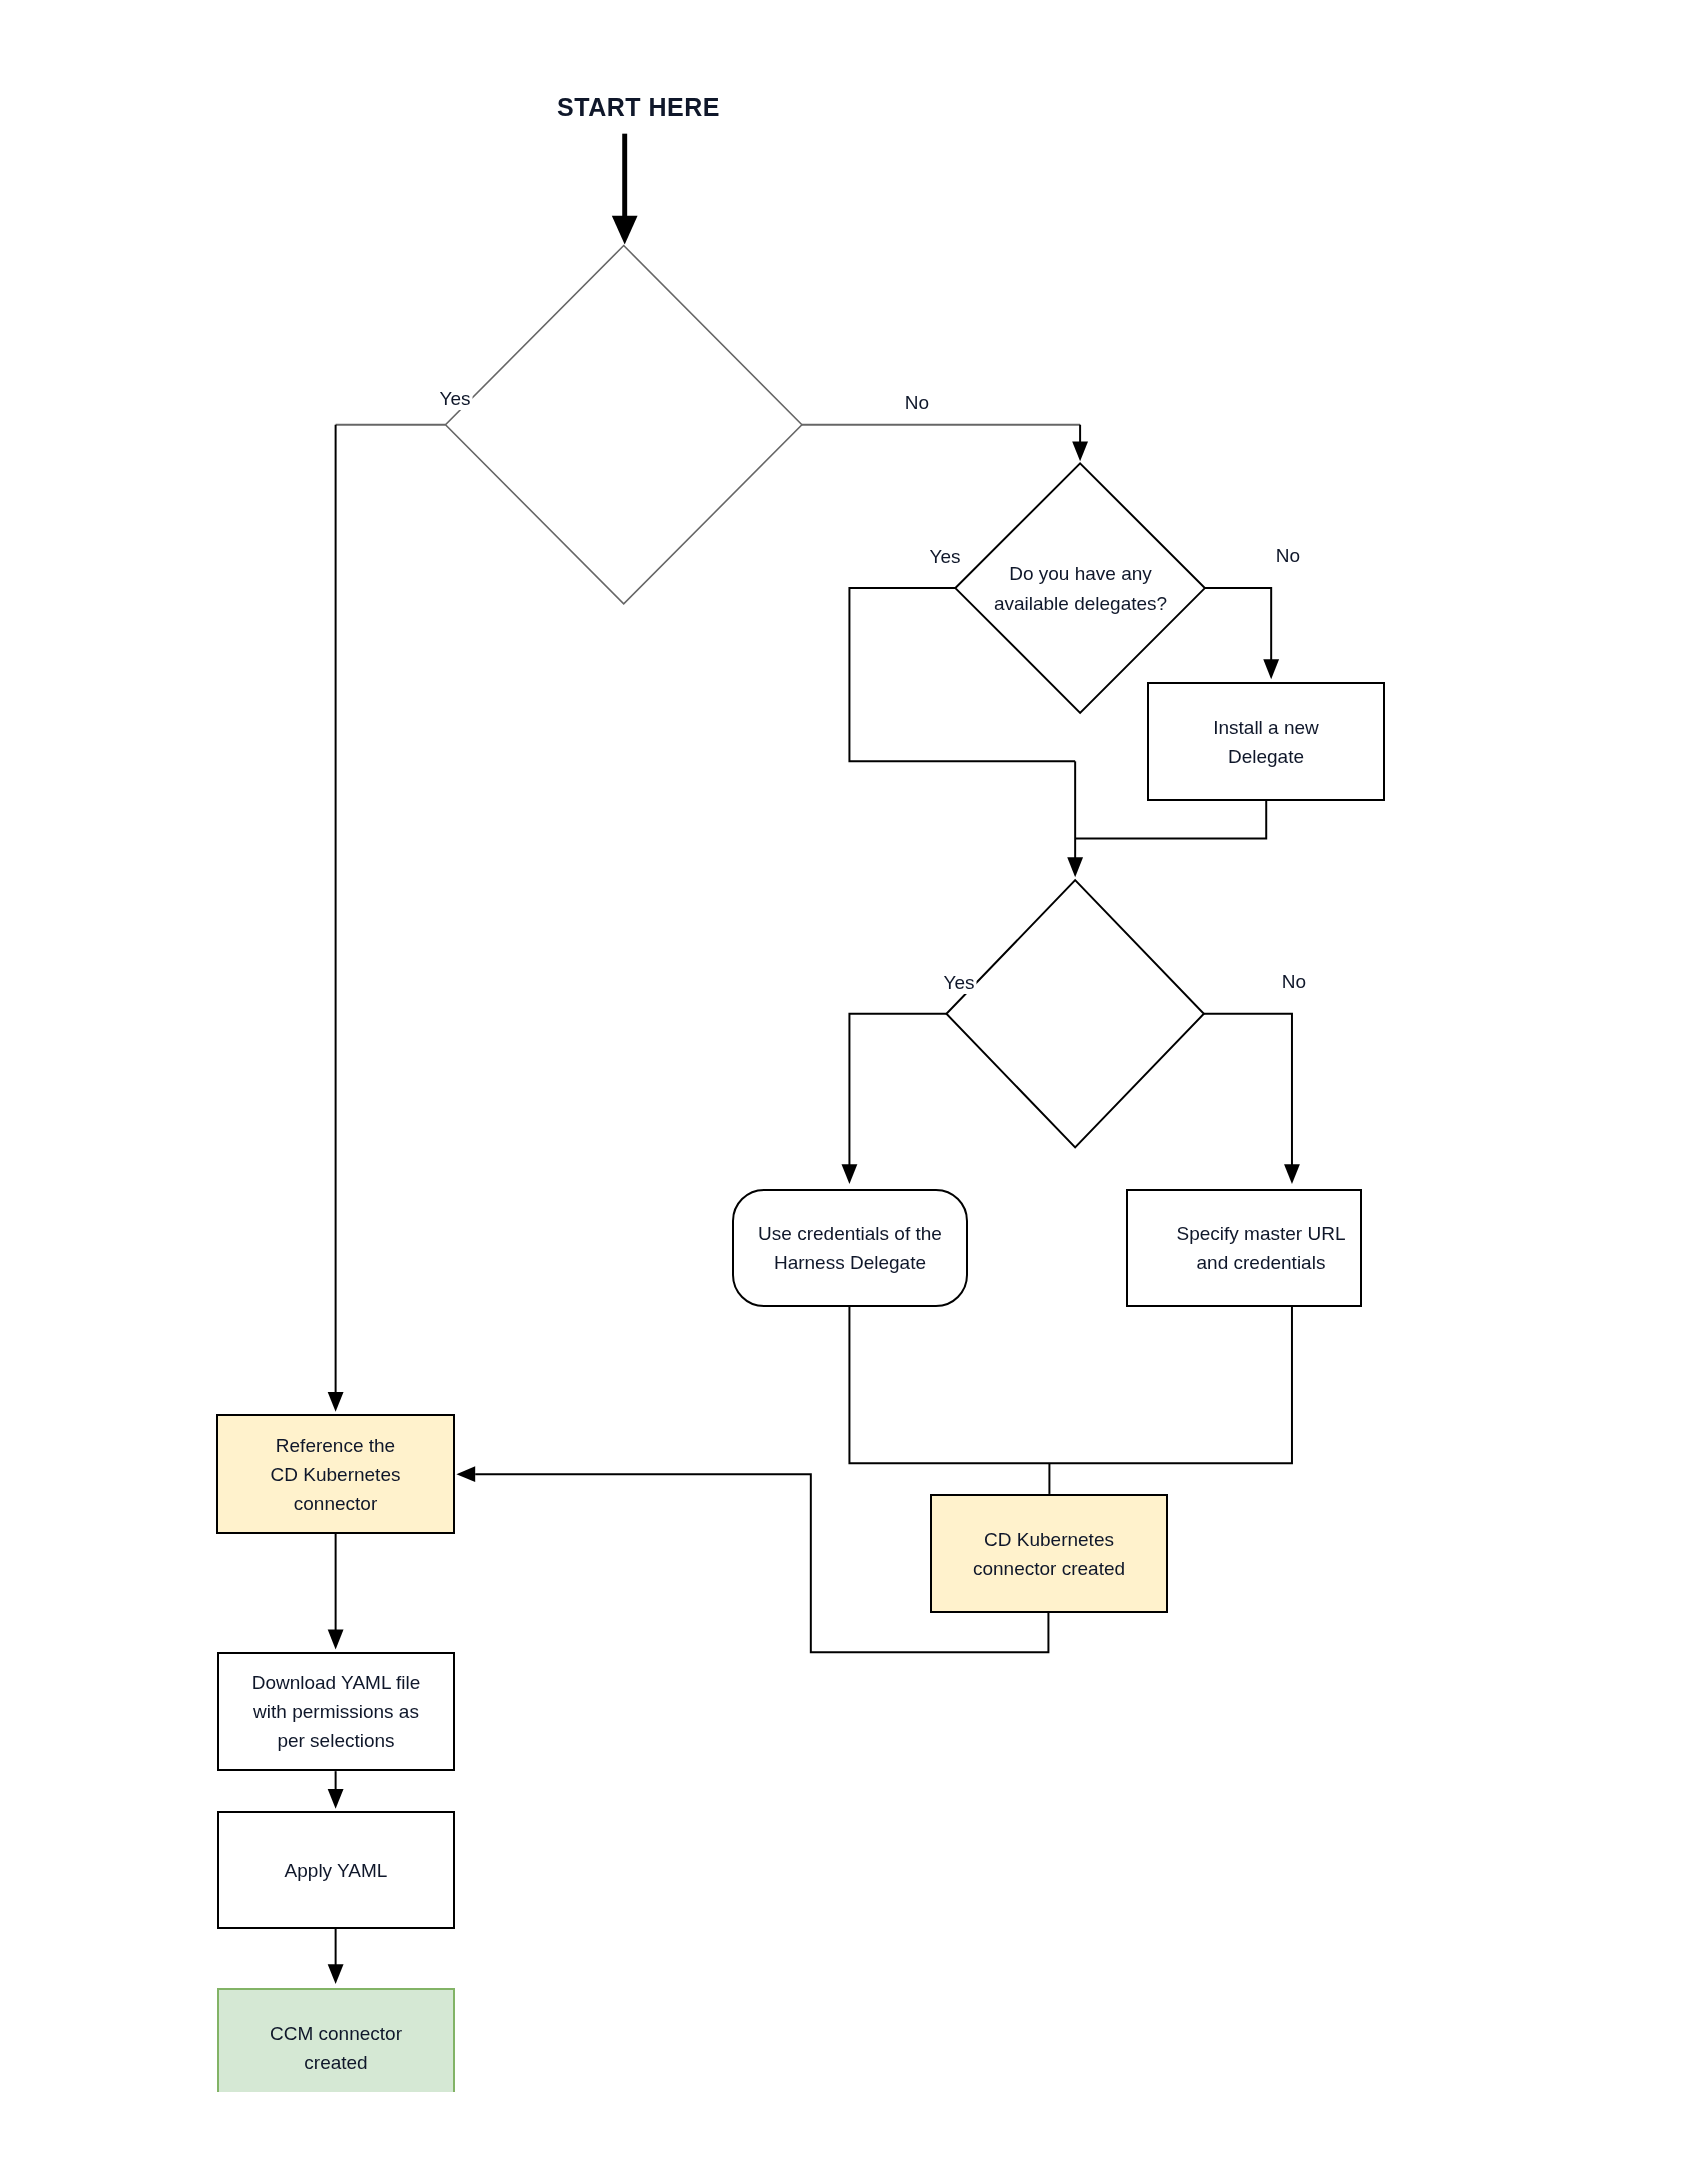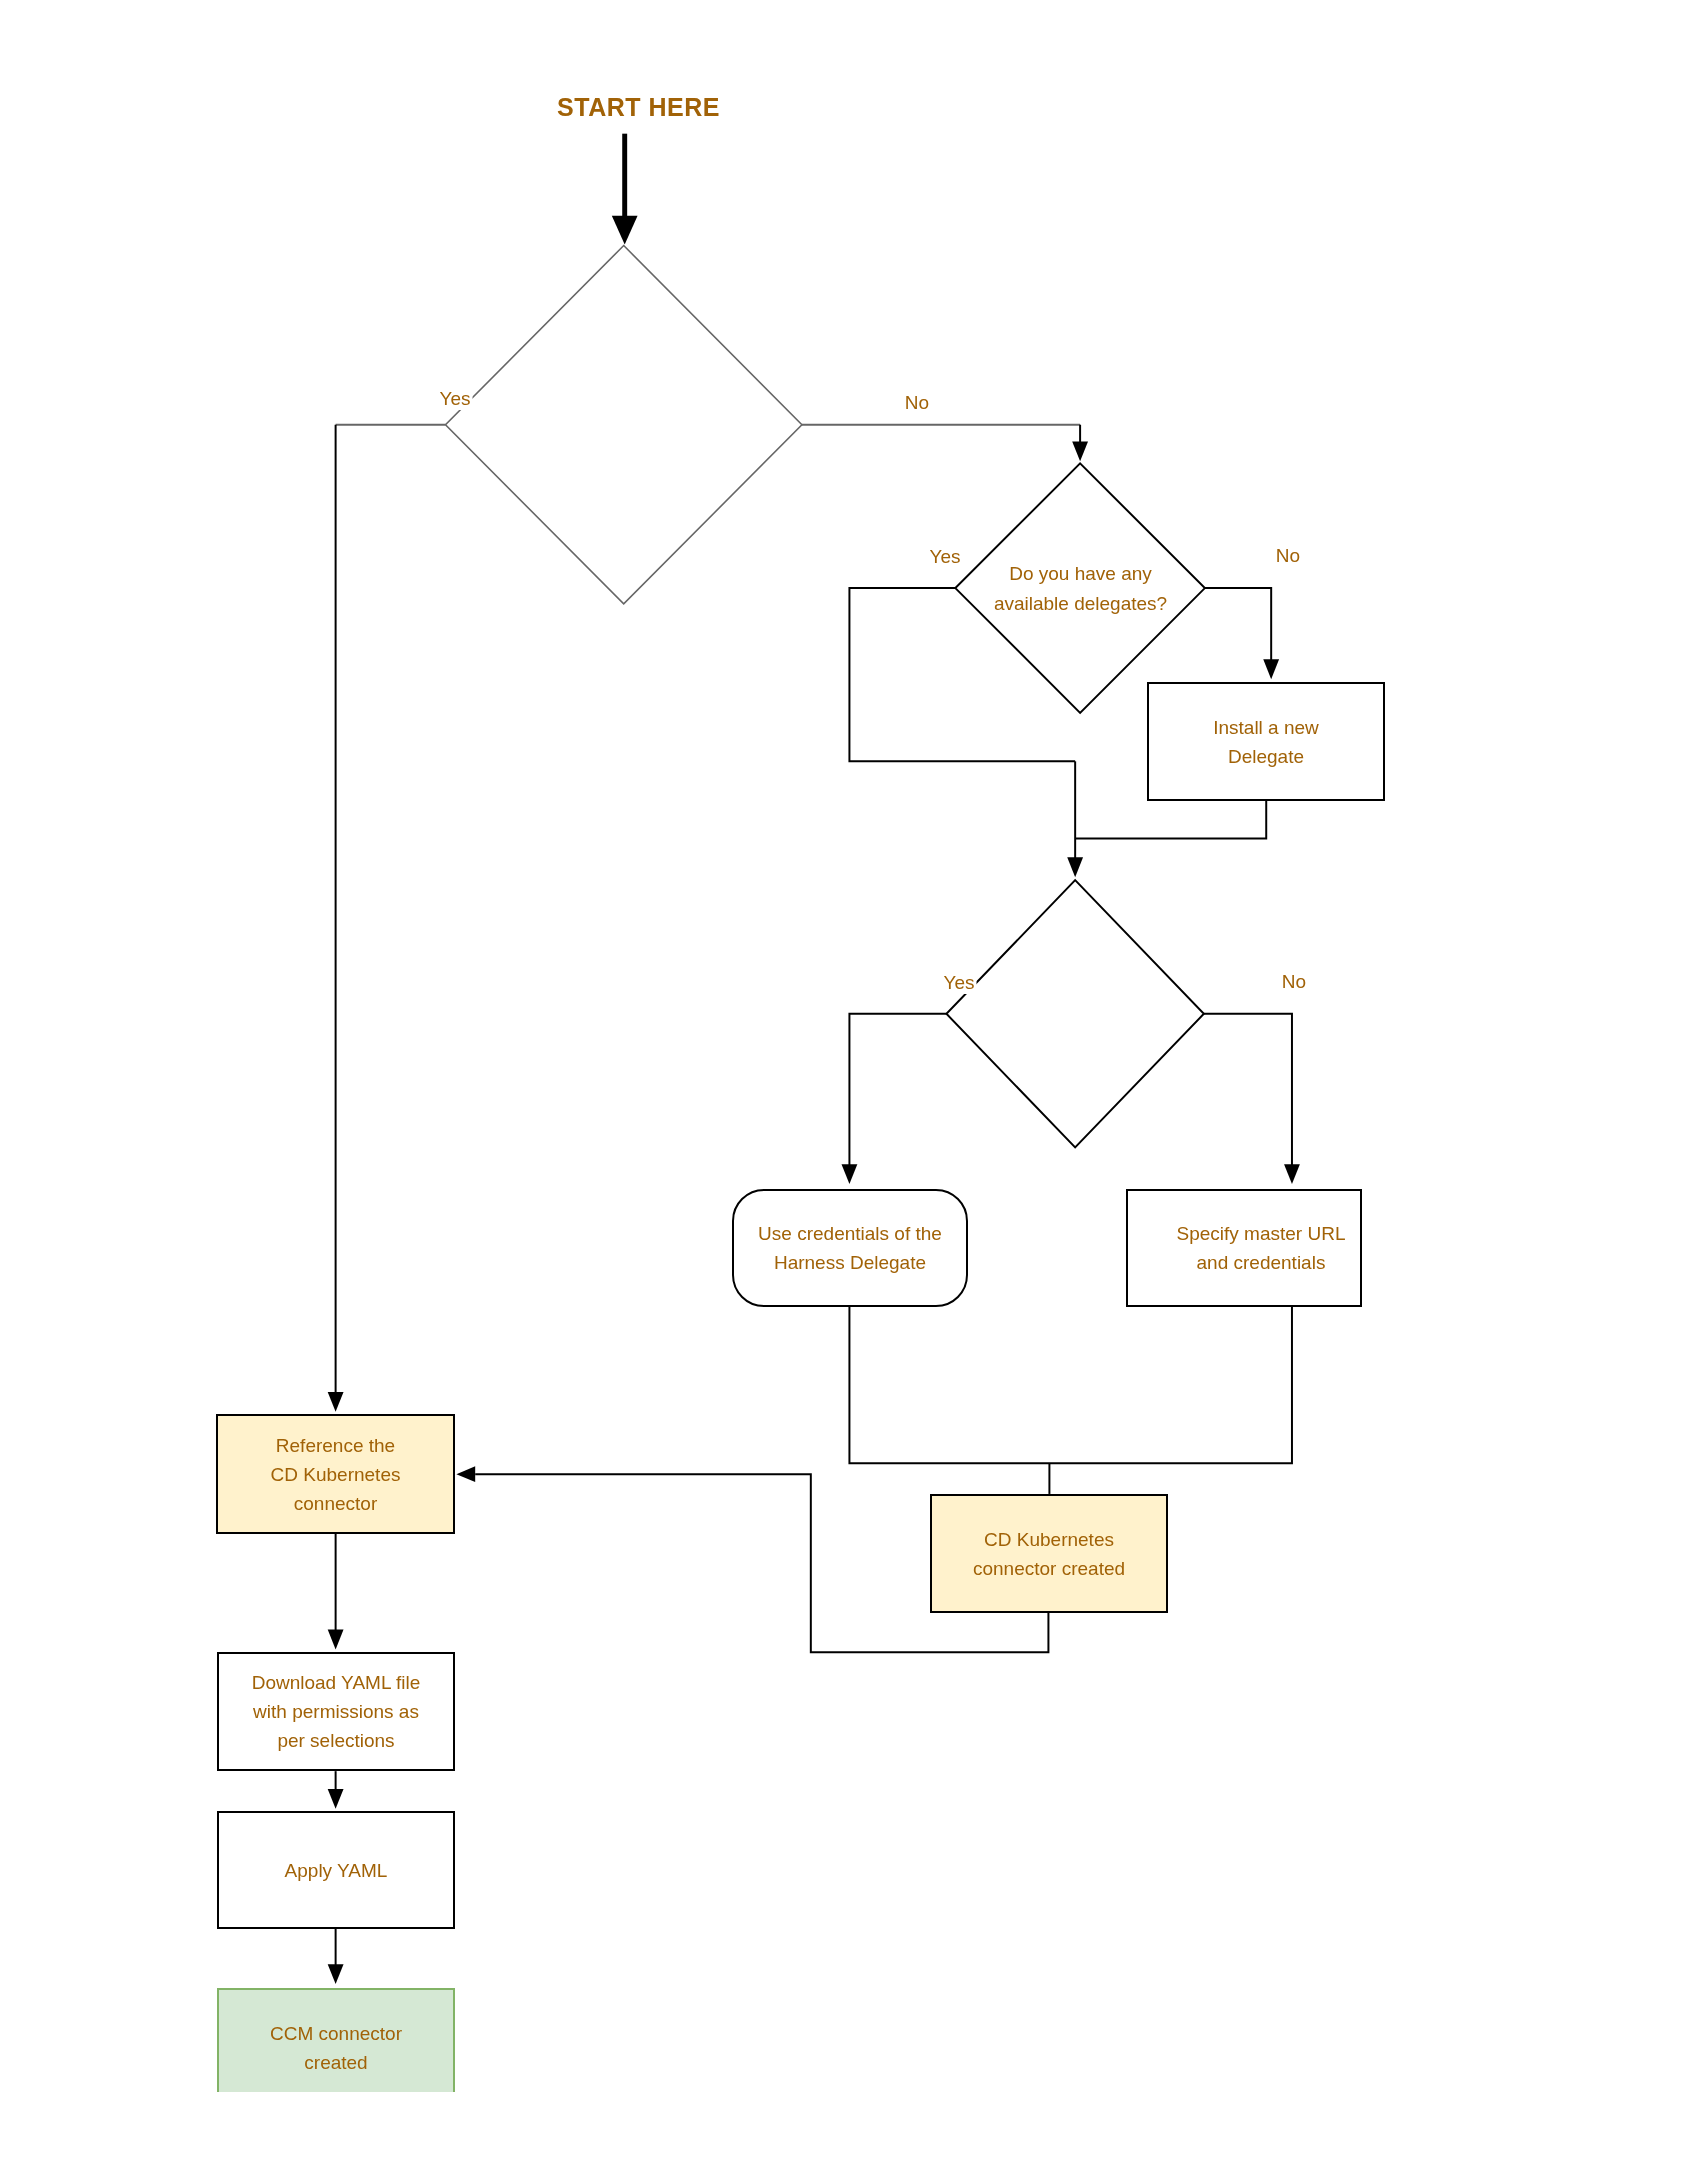--- a/index.html
+++ b/index.html
@@ -2,21 +2,21 @@
 <html><head>
 <meta charset="utf-8">
 <style>
   html,body{margin:0;padding:0;background:#ffffff;}
   .canvas{
     position:relative;
     width:1685px;
     height:2092px;
     background:#ffffff;
     font-family:"Liberation Sans", sans-serif;
-    color:#a16207;
+    color:#0f172a;
     overflow:hidden;
   }
   .edges{position:absolute;left:0;top:0;width:1685px;height:2184px;}
   .node{
     position:absolute;
     display:flex;
     align-items:center;
     justify-content:center;
     text-align:center;
     font-size:19px;

